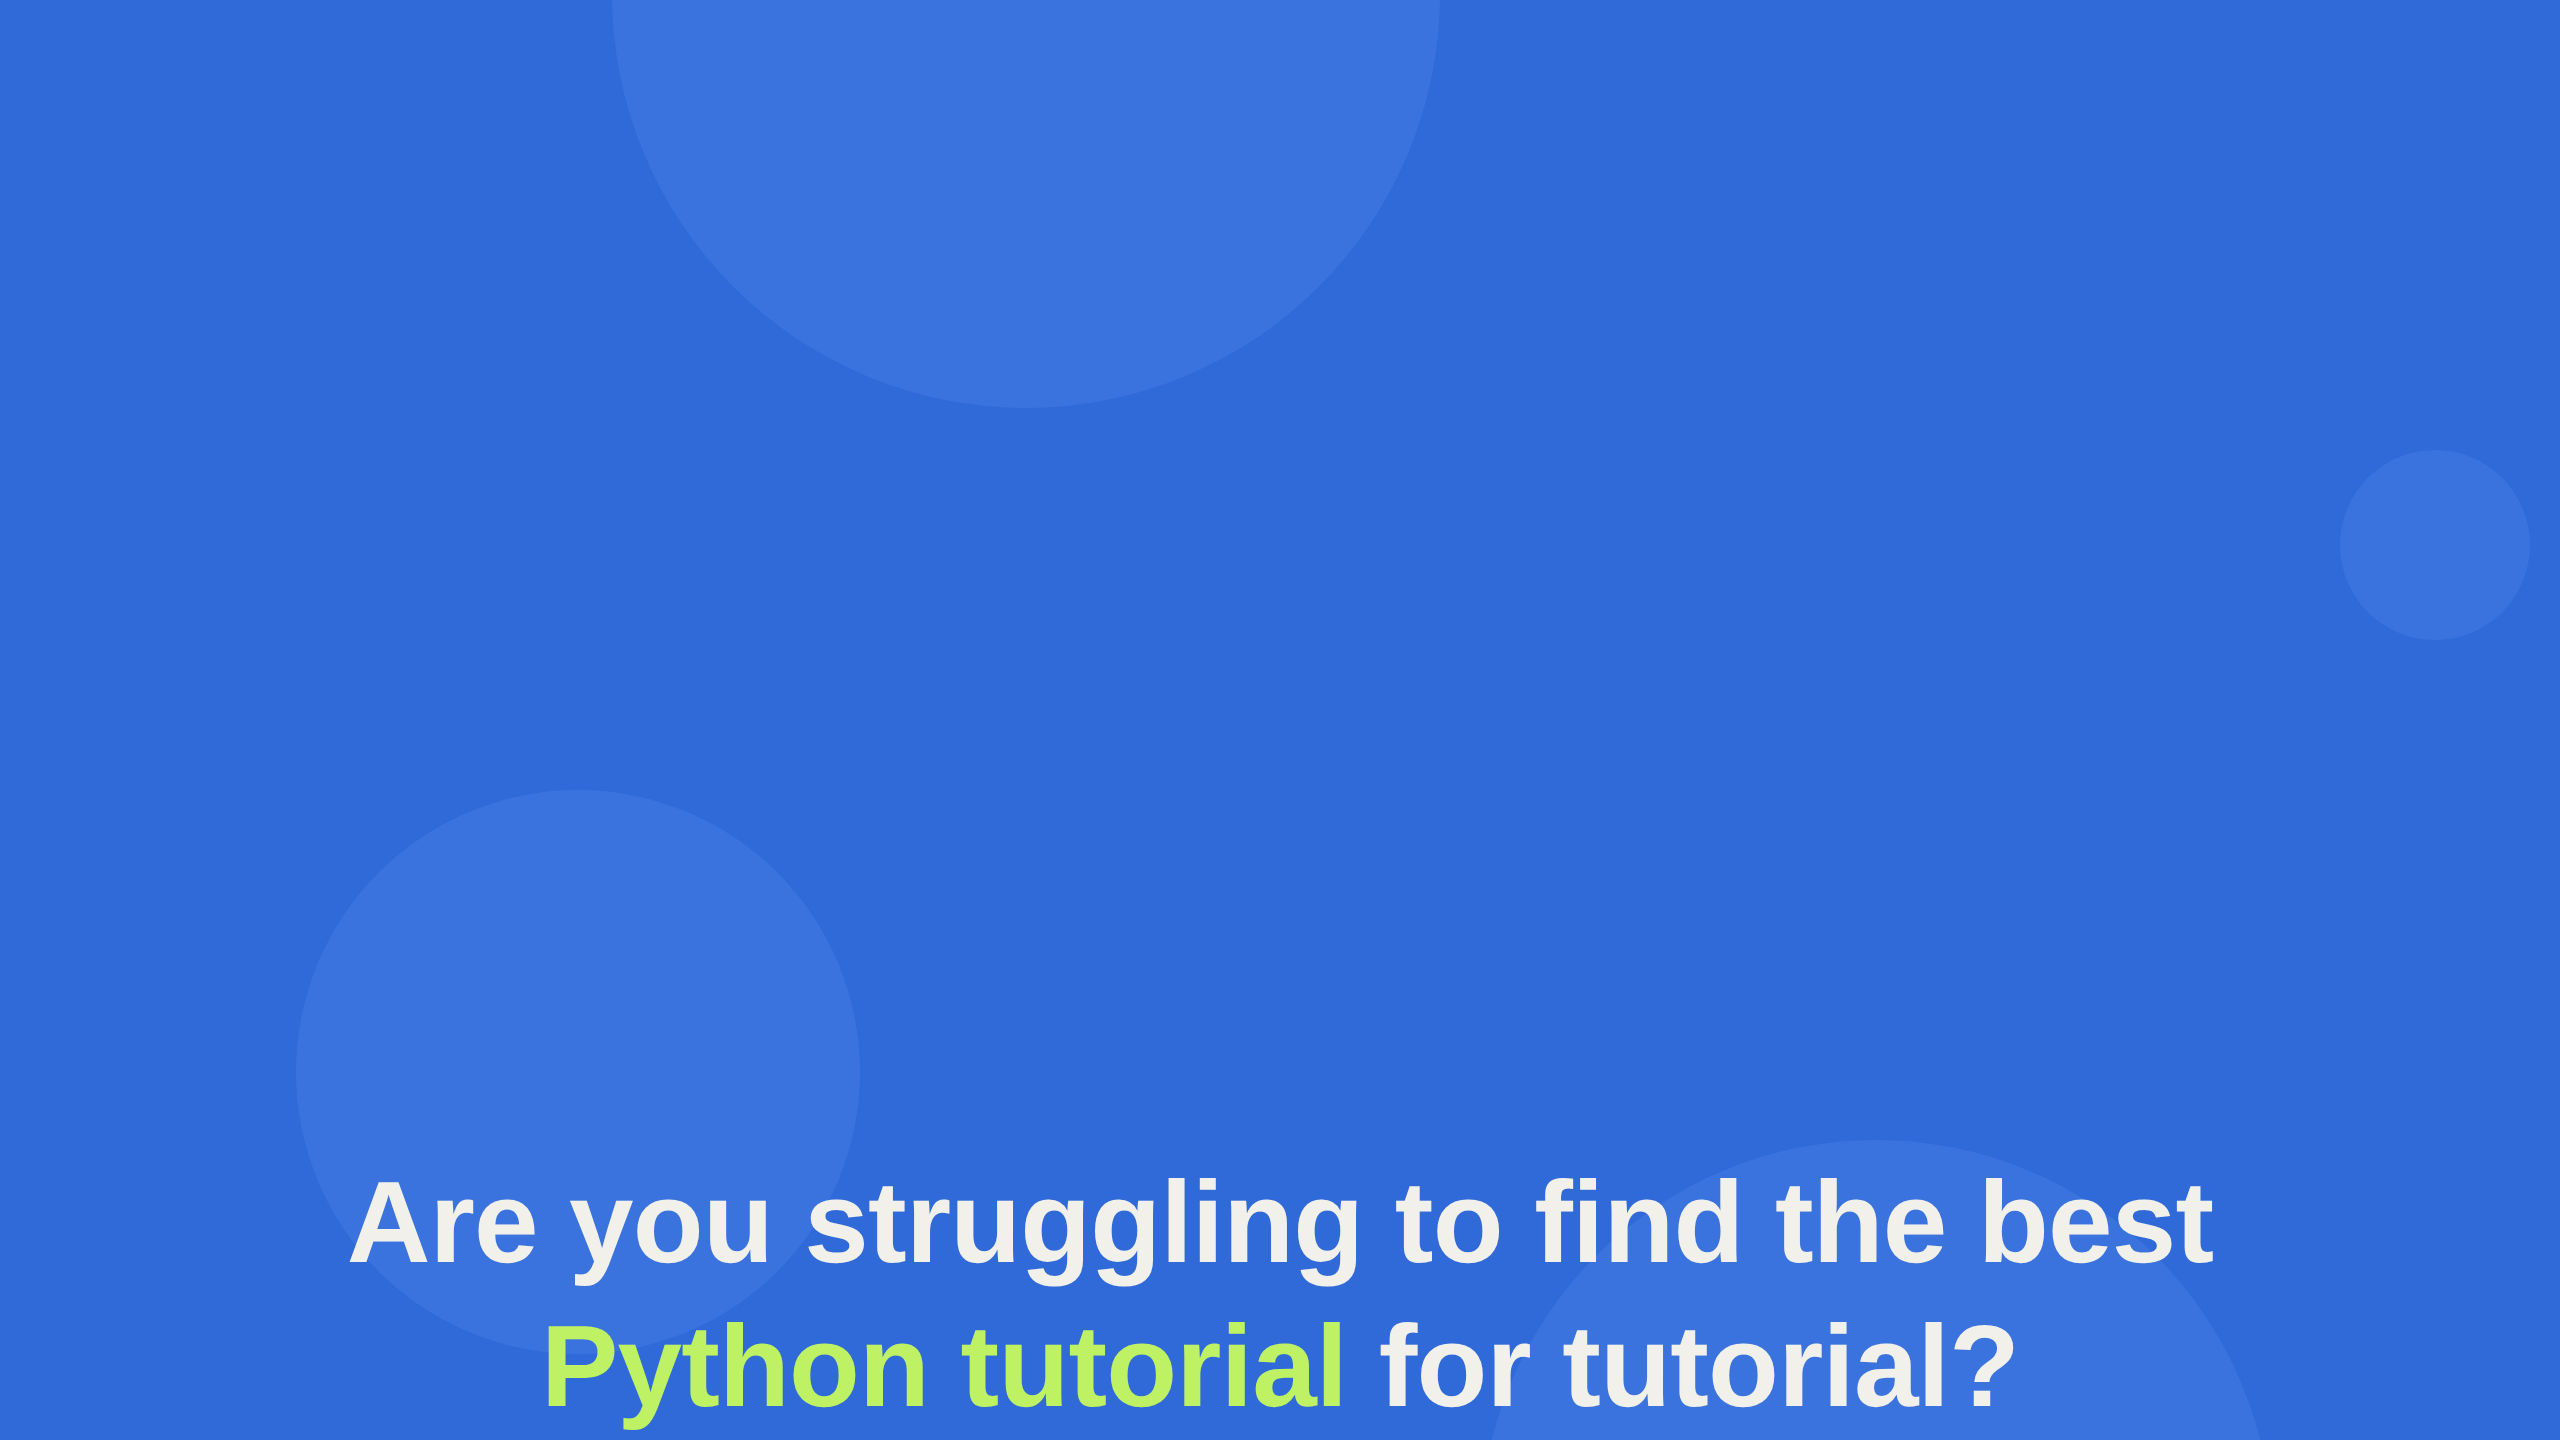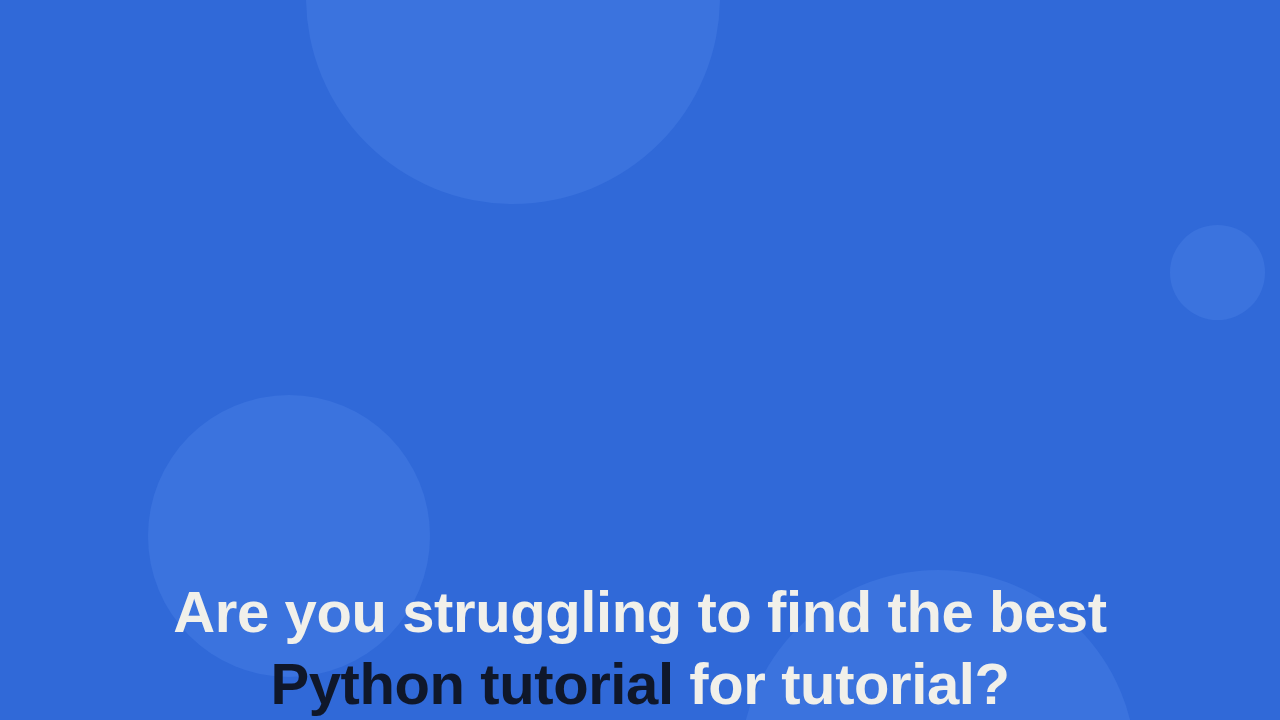--- a/index.html
+++ b/index.html
@@ -87,21 +87,21 @@
   .headline-line {
     font-size: 58px;
     line-height: 72px;
     font-weight: bold;
     letter-spacing: -0.4px;
     color: #f1f0ea;
     white-space: nowrap;
   }
 
   .accent {
-    color: #0f172a;
+    color: #bef264;
   }
 </style>
 </head>
 <body>
 
 <div id="slide">
 
   <div class="deco-layer">
     <div class="circle" id="circle-top"></div>
     <div class="circle" id="circle-left"></div>

